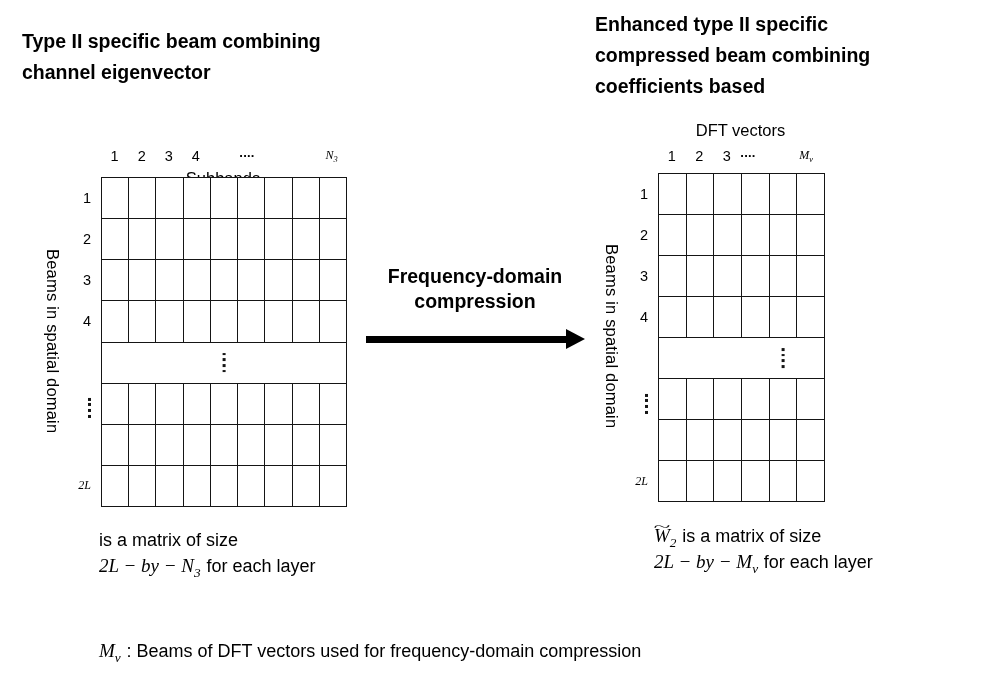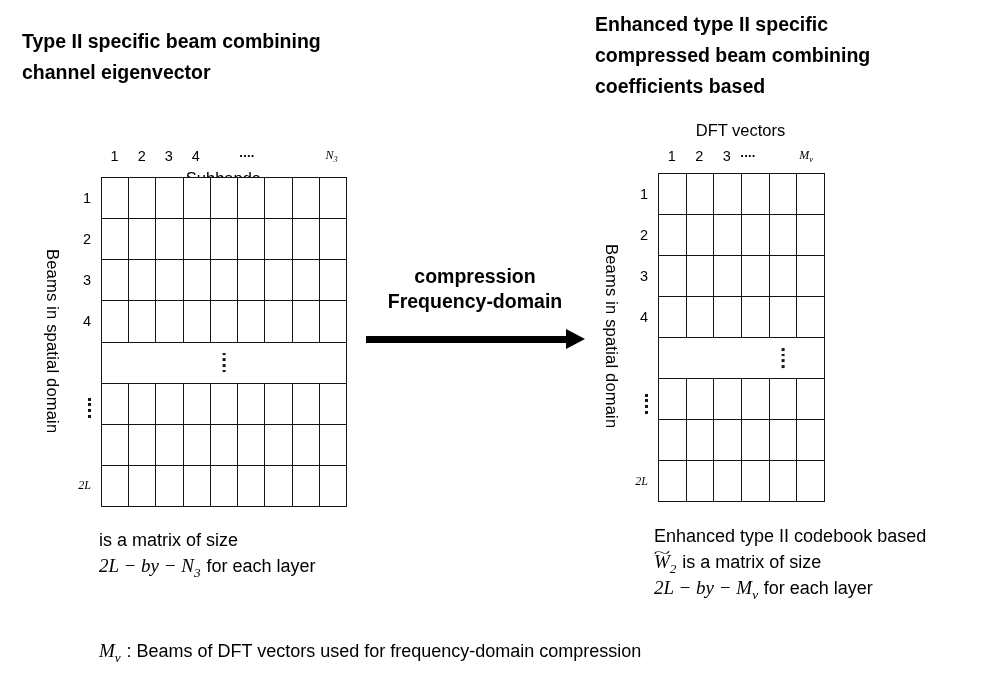--- a/index.html
+++ b/index.html
@@ -166,22 +166,22 @@
         <div class="mcell"></div>
         <div class="mcell"></div>
         <div class="mcell"></div>
         <div class="mcell"></div>
         <div class="mcell"></div>
         <div class="mcell"></div>
       </div>
     </div>
 
   <div class="mid-label" style="left:358px;top:264px;width:234px;">
+    <span>Frequency-domain</span>
     <span>compression</span>
-    <span>Frequency-domain</span>
   </div>
   <div class="arrow-shaft" style="left:366px;top:336px;width:200px;height:7px;"></div>
   <div class="arrow-head" style="left:566px;top:329px;"></div>
 
   <div class="axis-top" style="left:658px;top:121px;width:165px;">DFT vectors</div>
   <div class="axis-side" style="left:597px;top:173px;height:327px;width:24px;">Beams in spatial domain</div>
 
   <span class="clabel" style="left:671.7px;">1</span>
   <span class="clabel" style="left:699.2px;">2</span>
   <span class="clabel" style="left:726.7px;">3</span>
@@ -266,21 +266,20 @@
         <div class="mcell"></div>
       </div>
     </div>
 
   <div class="caption" style="left:99px;top:527px;">
     <div><span>is a matrix of size</span></div>
     <div><span class="math"><span>2L − by − N</span><sub class="msub">3</sub></span><span class="sp">for each layer</span></div>
   </div>
 
   <div class="caption" style="left:654px;top:523px;">
-    <div><span>Enhanced type II codebook based</span></div>
     <div><span class="math"><span class="wtilde"><span>W</span><span class="tilde">~</span></span><sub class="msub">2</sub></span><span class="sp">is a matrix of size</span></div>
     <div><span class="math"><span>2L − by − M</span><sub class="msub">v</sub></span><span class="sp">for each layer</span></div>
   </div>
 
   <div class="footnote" style="left:99px;top:640px;">
     <span class="math"><span>M</span><sub class="msub">v</sub></span><span class="sp">: Beams of DFT vectors used for frequency-domain compression</span>
   </div>
 
 </div>
 

